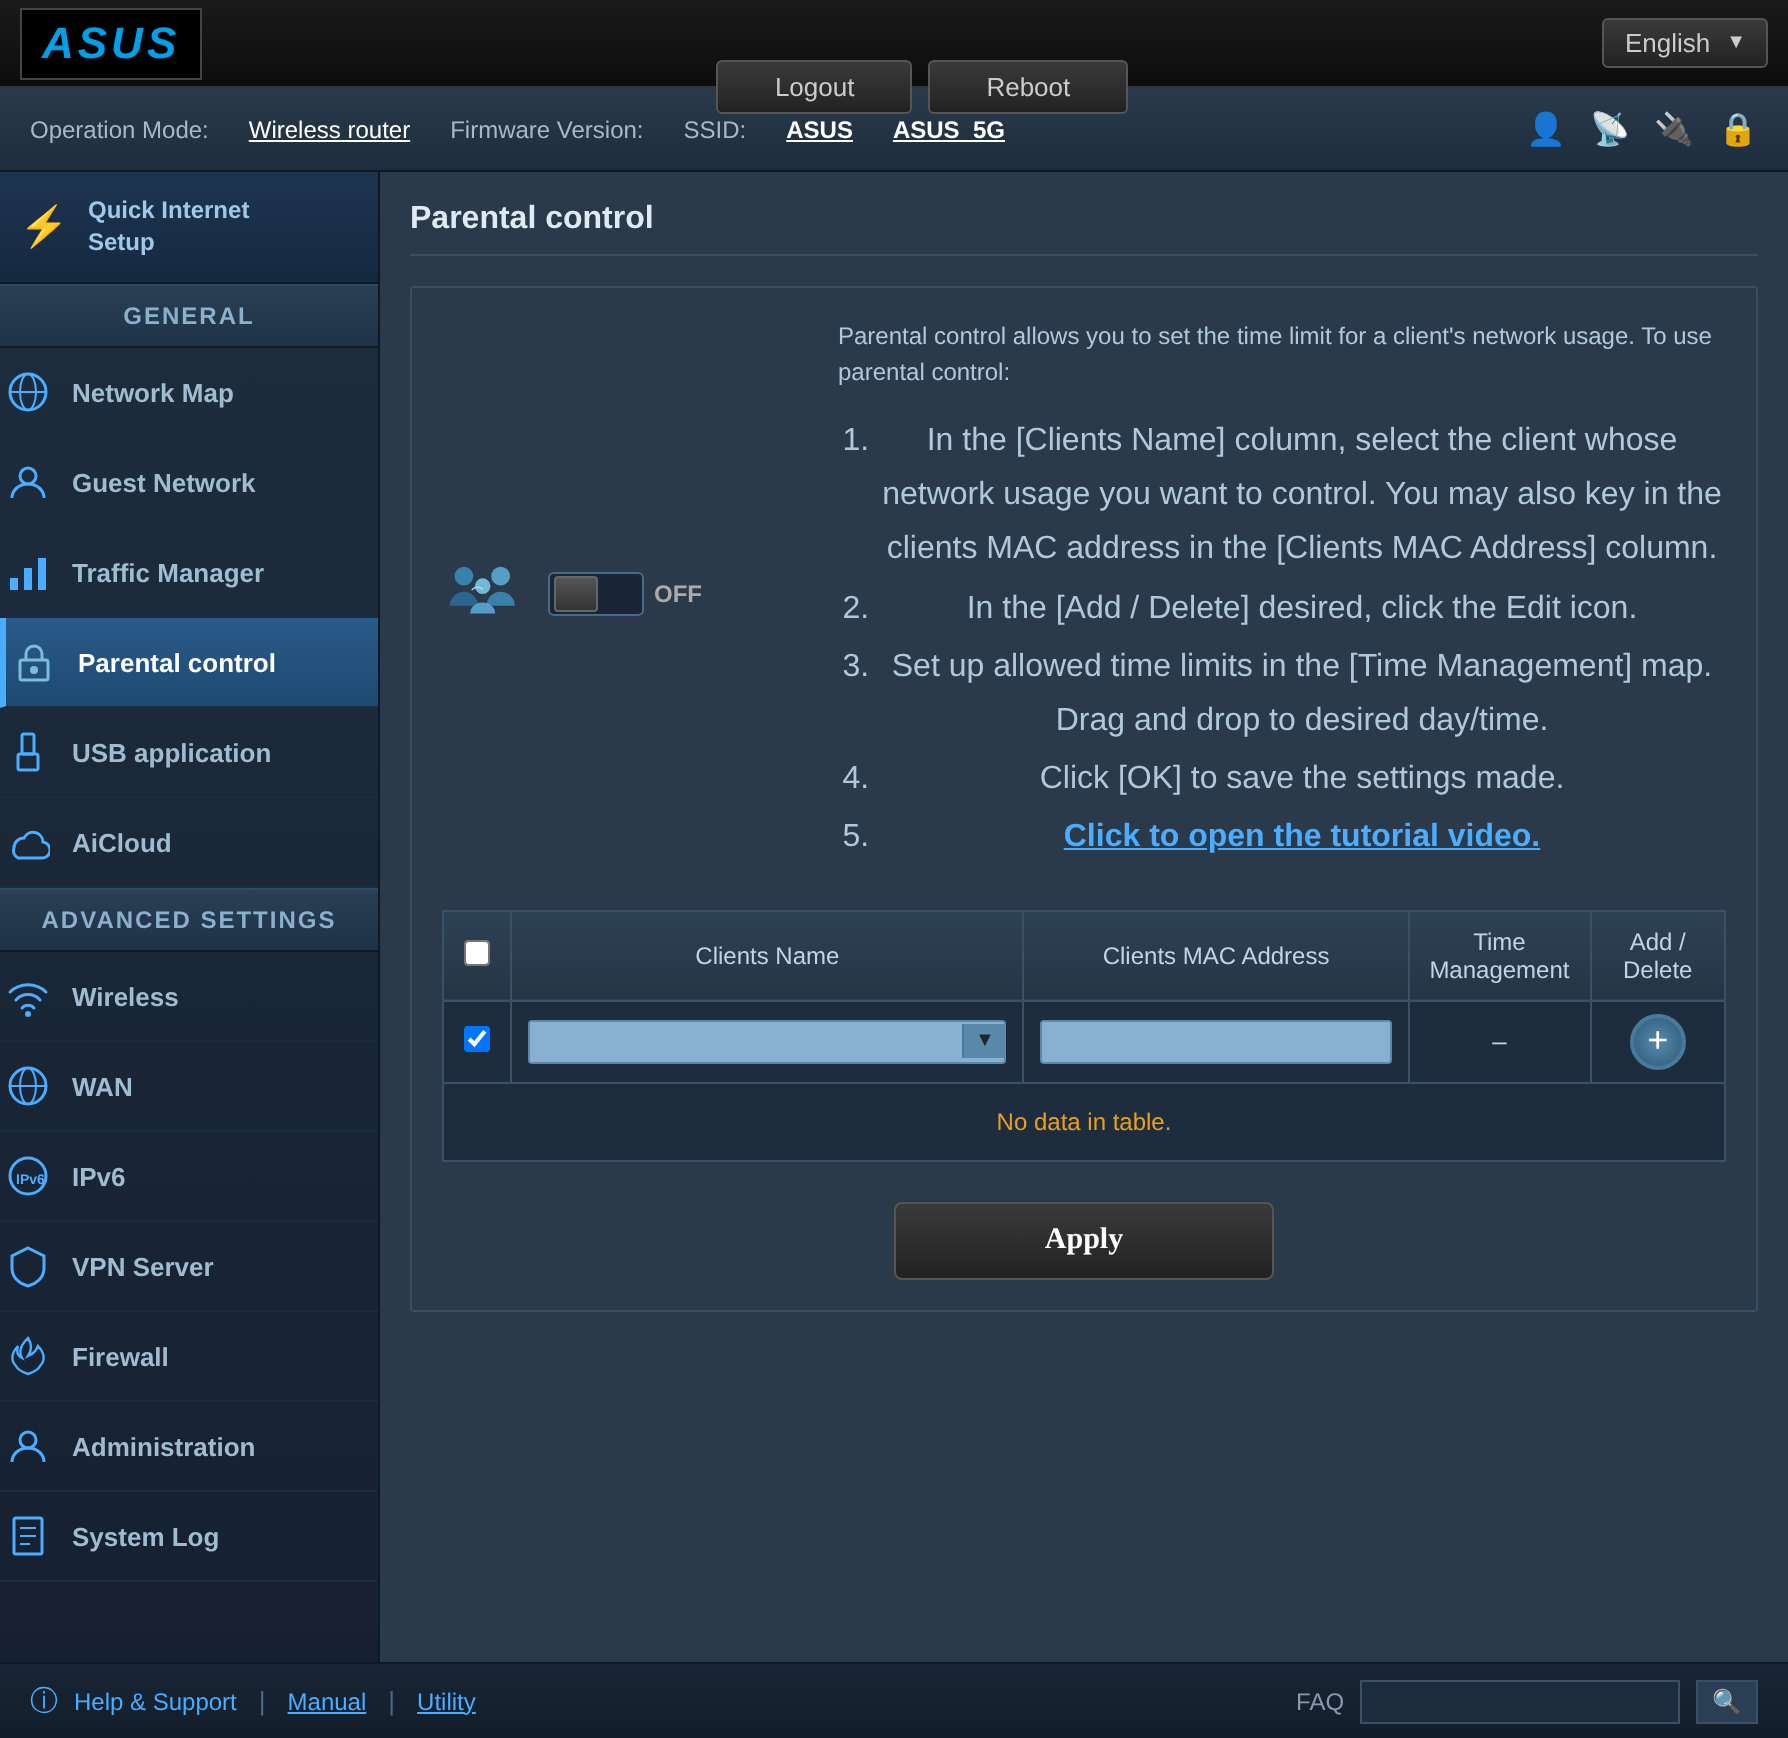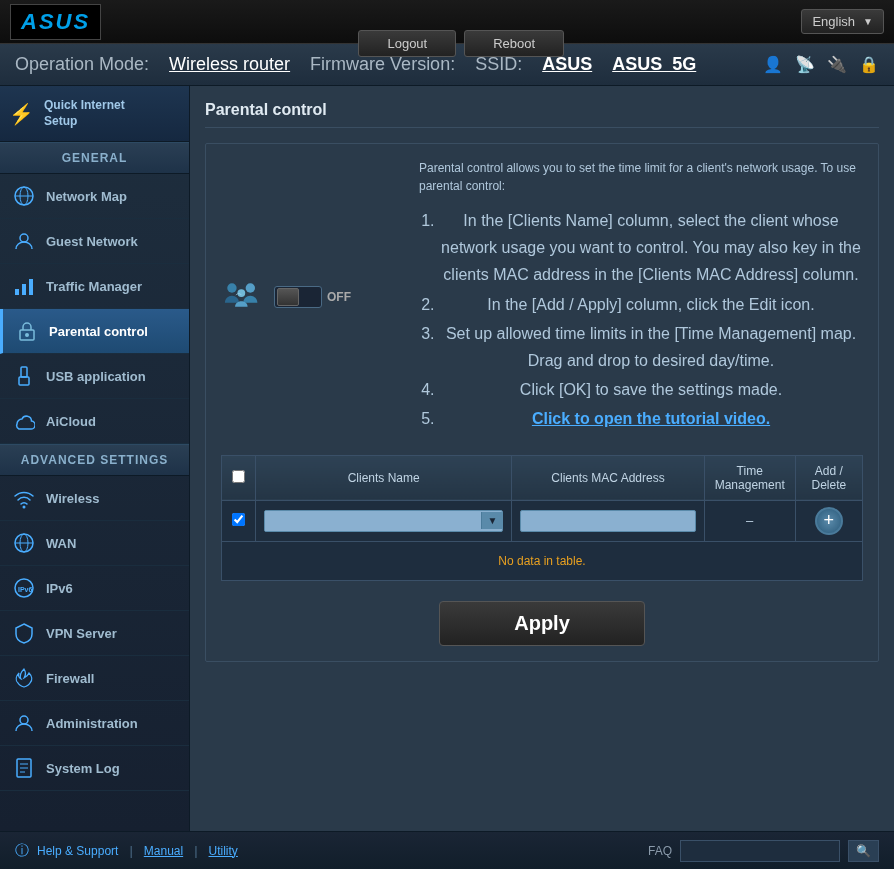--- a/index.html
+++ b/index.html
@@ -69,21 +69,21 @@
     
     .op-bar {
       background: linear-gradient(180deg, #2a3a4a, #1e2d3d);
       height: 42px;
       display: flex;
       align-items: center;
       padding: 0 15px;
       border-bottom: 1px solid #0d1a26;
       gap: 20px;
     }
-    .op-bar-text { color: #aab8c4; font-size: 18px; }
+    .op-bar-text { color: #aab8c4; font-size: 12px; }
     .op-icons {
       display: flex;
       gap: 12px;
       margin-left: auto;
       align-items: center;
     }
     .op-icon {
       color: #7a9ab5;
       font-size: 16px;
       cursor: pointer;
@@ -111,21 +111,21 @@
       padding: 8px 20px;
       text-align: center;
       border-bottom: 1px solid #0d1a26;
       border-top: 1px solid #2d4a63;
       text-transform: uppercase;
       letter-spacing: 1px;
     }
     .sidebar-item {
       display: flex;
       align-items: center;
-      padding: 10px 12px;
+      padding: 10px 2px;
       cursor: pointer;
       border-bottom: 1px solid #1a2d3e;
       gap: 10px;
       color: #a0bcd0;
       font-size: 13px;
       font-weight: bold;
     }
     .sidebar-item.active {
       background: linear-gradient(180deg, #2a5a8a, #1e4a72);
       color: #fff;
@@ -349,23 +349,24 @@
     .apply-row {
       text-align: center;
       margin-top: 20px;
     }
     .apply-btn {
       background: linear-gradient(180deg, #3a3a3a, #222);
       color: #fff;
       border: 1px solid #555;
       border-radius: 4px;
       padding: 10px 74px;
-      font-size: 20px;
+      font-size: 15px;
       font-weight: bold;
       cursor: pointer;
+      font-family: Liberation Serif, serif;
     }
 
     
     .footer {
       height: 38px;
       background: linear-gradient(180deg, #1a2535, #111e2a);
       border-top: 1px solid #0d1a26;
       display: flex;
       align-items: center;
       padding: 0 15px;
@@ -622,21 +623,21 @@
               <div class="toggle-knob"></div>
             </div>
             <span class="toggle-label">OFF</span>
           </div>
         </div>
 
         <div class="intro-text">
           <p class="intro-desc">Parental control allows you to set the time limit for a client's network usage. To use parental control:</p>
           <ol class="intro-steps">
             <li><span>In the [Clients Name] column, select the client whose network usage you want to control. You may also key in the clients MAC address in the [Clients MAC Address] column.</span></li>
-            <li><span>In the [Add / Apply] column, click the Edit icon.</span></li>
+            <li><span>In the [Add / Delete] desired, click the Edit icon.</span></li>
             <li><span>Set up allowed time limits in the [Time Management] map. Drag and drop to desired day/time.</span></li>
             <li><span>Click [OK] to save the settings made.</span></li>
             <li><span class="tutorial-link">Click to open the tutorial video.</span></li>
           </ol>
         </div>
       </div>
 
       <table class="parental-table">
         <thead>
           <tr>

